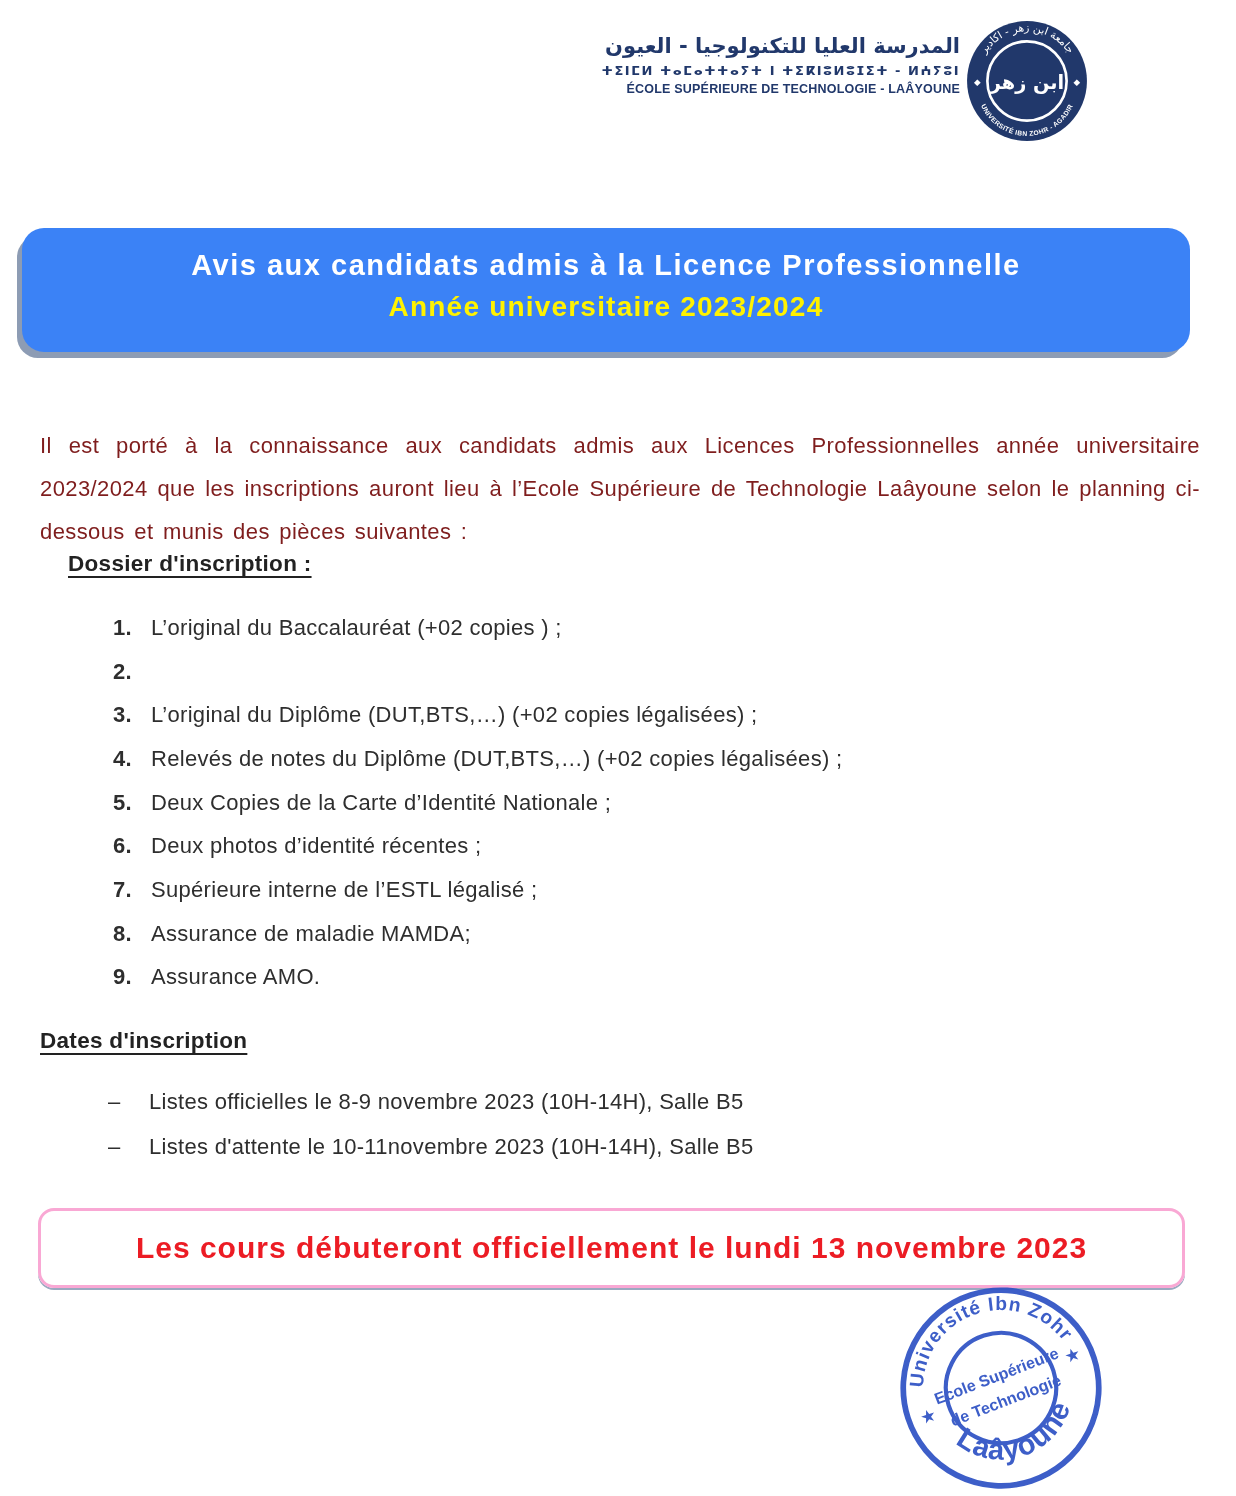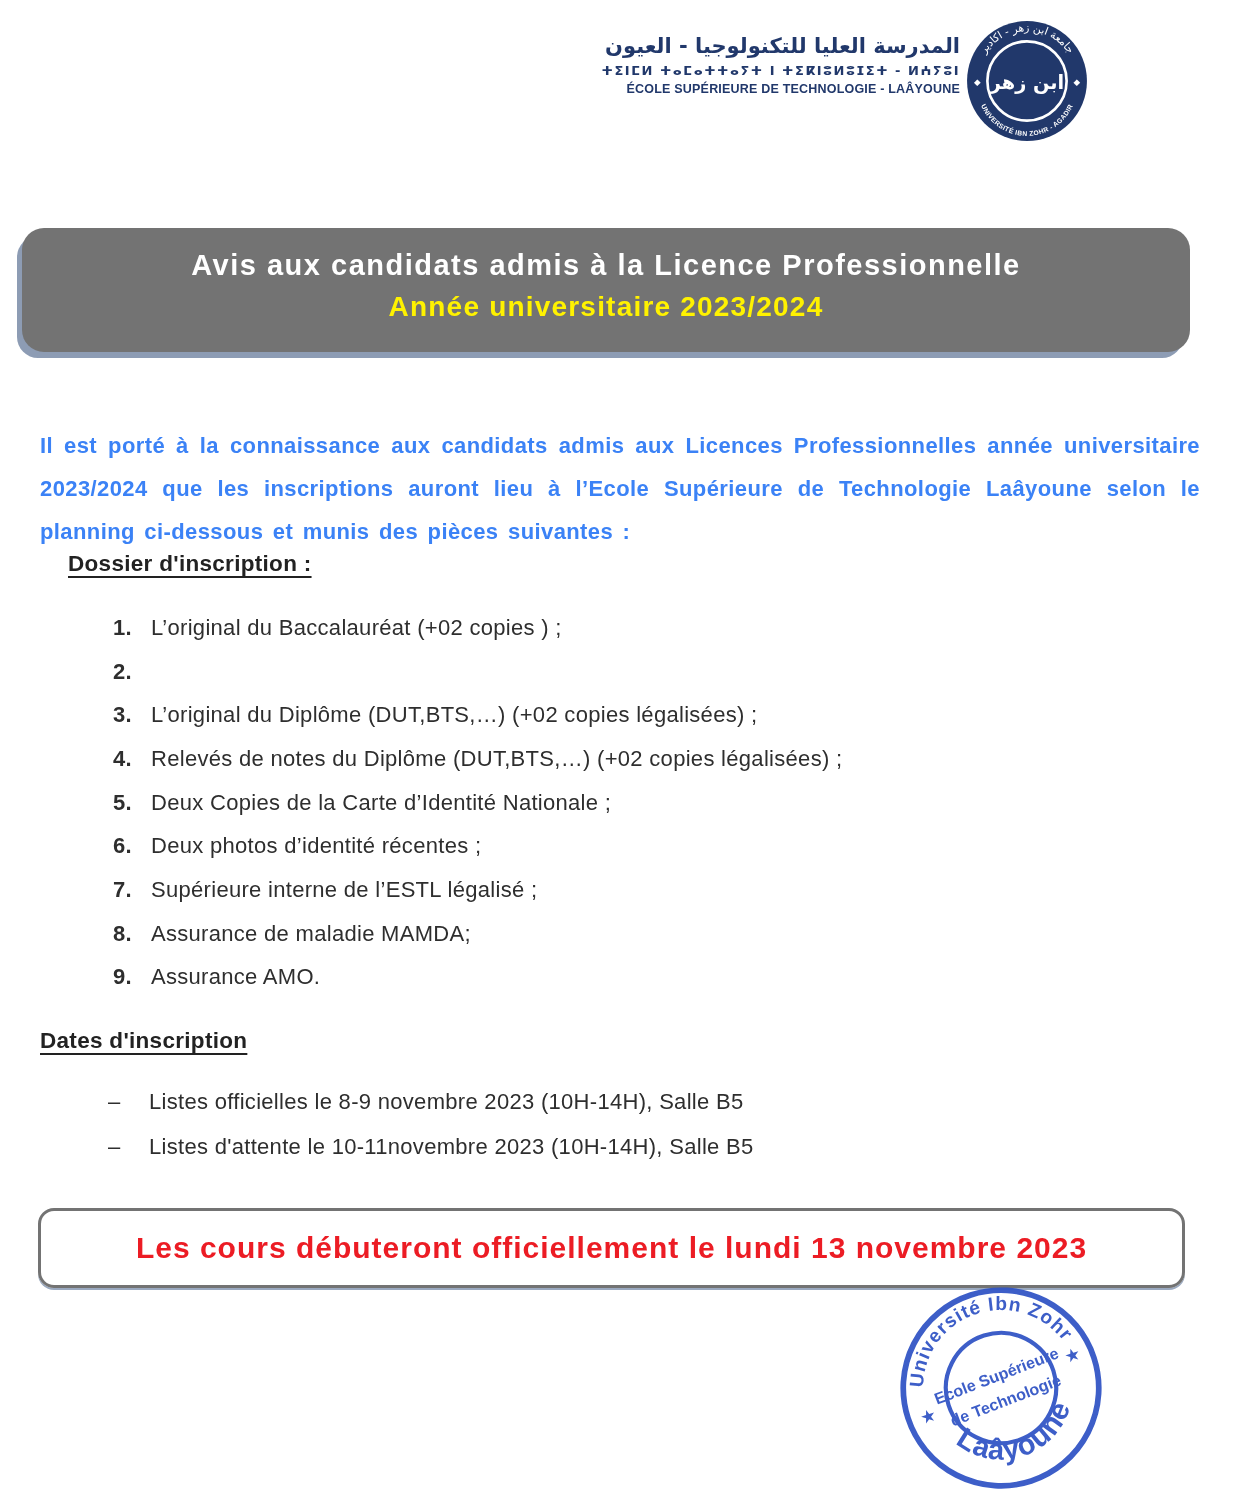--- a/index.html
+++ b/index.html
@@ -14,31 +14,31 @@
   .header{position:absolute;top:18px;right:146px;display:flex;align-items:flex-start;gap:4px;}
   .org-text{text-align:right;color:#21386B;padding-top:14px;}
   .org-ar{font-size:21px;font-weight:bold;line-height:1.35;}
   .org-tif{font-size:13px;font-weight:bold;letter-spacing:1.5px;margin-top:3px;}
   .org-fr{font-size:12.5px;font-weight:bold;letter-spacing:0.2px;margin-top:4px;}
   .logo svg{display:block;}
 
   
   .banner{
     position:absolute;left:22px;top:228px;width:1168px;height:124px;box-sizing:border-box;
-    background:#737373;border-radius:22px;text-align:center;padding-top:21px;
+    background:#3b82f6;border-radius:22px;text-align:center;padding-top:21px;
     box-shadow:-6px 7px 0 -1px #8d9cb4;
   }
   .banner-line1{color:#ffffff;font-size:29px;font-weight:bold;letter-spacing:1.5px;}
   .banner-line2{color:#FFF200;font-size:28px;font-weight:bold;letter-spacing:1.2px;margin-top:9px;}
 
   
   .intro{
     position:absolute;left:40px;top:402px;width:1160px;
     font-size:22px;line-height:43px;text-align:justify;
-    letter-spacing:0.4px;word-spacing:3px;color:#3b82f6;font-weight:bold;
+    letter-spacing:0.4px;word-spacing:3px;color:#7f1d1d;
   }
 
   
   .section-heading{
     position:absolute;left:40px;font-size:22.5px;font-weight:bold;color:#222;
     text-decoration:underline;text-decoration-thickness:2px;text-underline-offset:5px;
     letter-spacing:0.3px;
   }
   #dossier-heading{top:551px;margin-left:28px;}
   #dates-heading{top:1028px;}
@@ -49,21 +49,21 @@
   .item-num{font-weight:bold;width:38px;flex:0 0 38px;}
 
   
   .dates-list{position:absolute;left:108px;top:1079px;}
   .dash-item{display:flex;align-items:center;height:45.5px;font-size:22px;letter-spacing:0.3px;}
   .dash{width:41px;flex:0 0 41px;}
 
   
   .notice-box{
     position:absolute;left:38px;top:1208px;width:1147px;height:80px;box-sizing:border-box;
-    border:3px solid #737373;border-radius:16px;text-align:center;
+    border:3px solid #f9a8d4;border-radius:16px;text-align:center;
     box-shadow:0 2px 0 #9aa9c0;
   }
   .notice-text{color:#EC1C24;font-size:30px;font-weight:bold;letter-spacing:1px;line-height:74px;display:inline-block;}
 
   
   .stamp{position:absolute;left:897px;top:1284px;width:208px;height:208px;transform:rotate(-18deg);opacity:0.93;}
   .stamp text{fill:#2F52C4;font-weight:bold;font-family:"Liberation Sans","DejaVu Sans",sans-serif;}
 </style>
 </head>
 <body>

